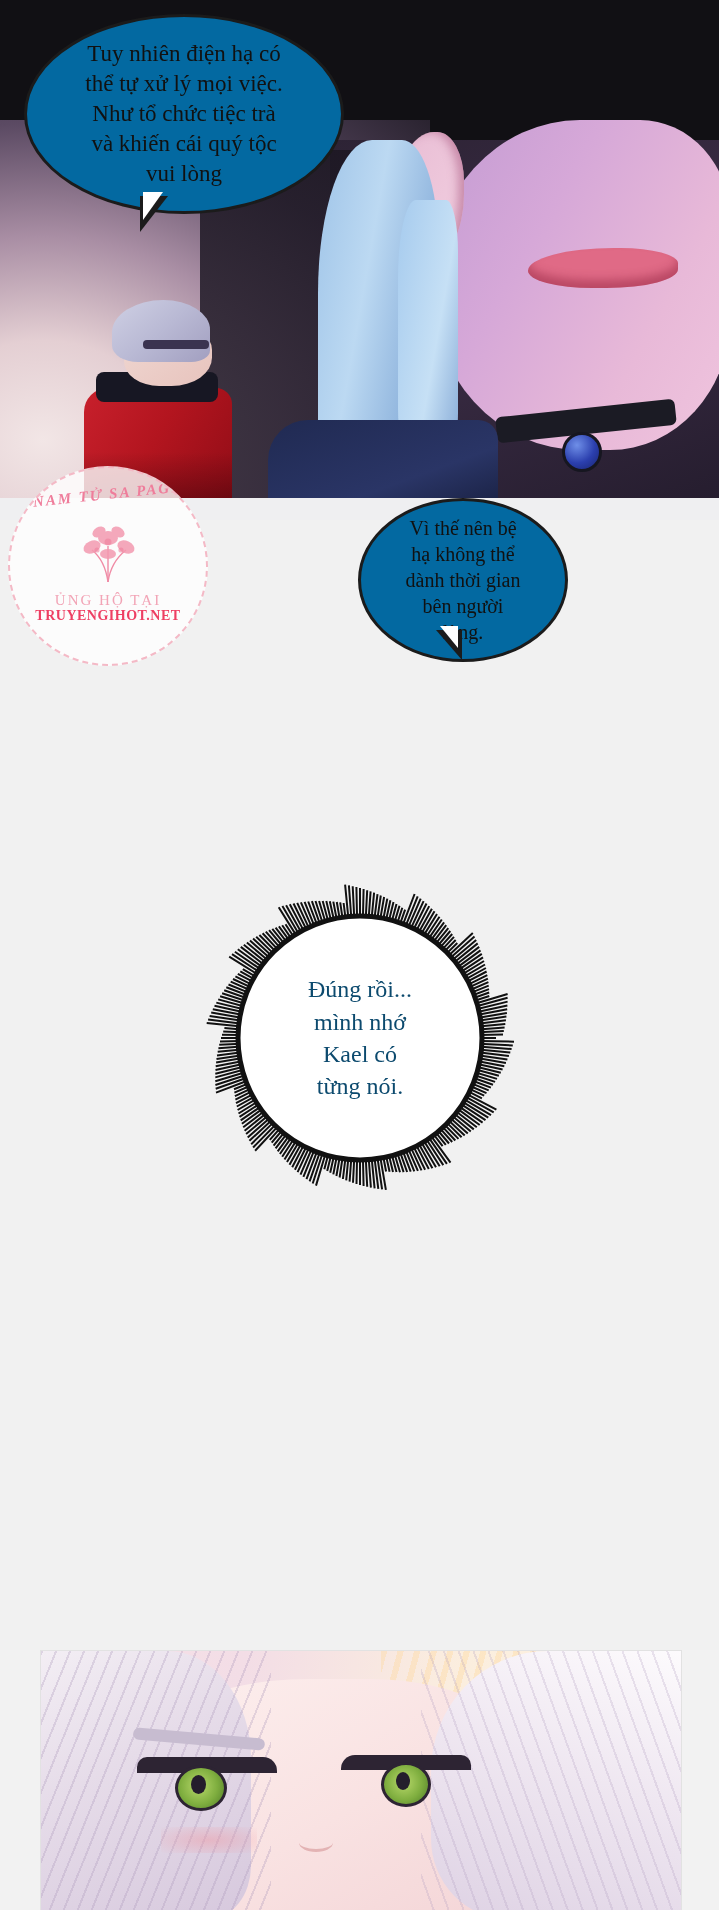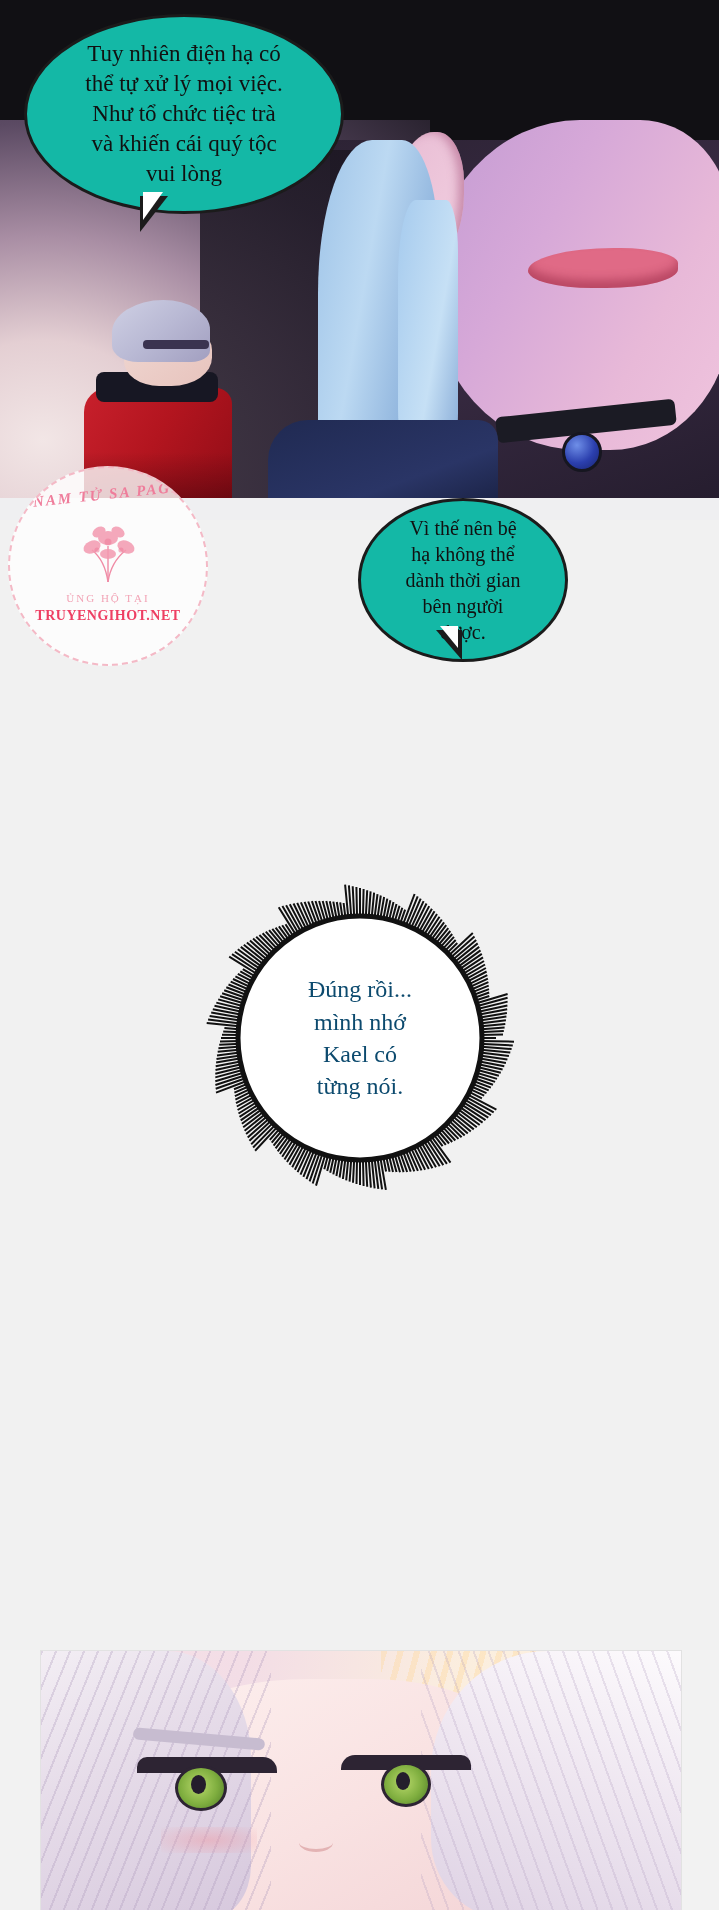--- a/index.html
+++ b/index.html
@@ -145,21 +145,21 @@
     letter-spacing: 2px;
     color: #ef7d9b;
     transform: rotate(-6deg);
   }
   .wm-flower {
     position: absolute; left: 58px; top: 52px; width: 80px; height: 66px;
   }
   .wm-sub {
     position: absolute; left: 0; top: 124px; width: 196px;
     text-align: center;
-    font-size: 11px;
+    font-size: 15px;
     letter-spacing: 2px;
     color: #f2a4b6;
     font-family: "Liberation Serif", serif;
   }
   .wm-site {
     position: absolute; left: 0; top: 140px; width: 196px;
     text-align: center;
     font-size: 14px;
     font-weight: bold;
     letter-spacing: .5px;
@@ -169,21 +169,21 @@
 
   
   .grey-gap {
     position: absolute; left: 0; top: 520px; width: 719px; height: 1130px;
     background: #f1f1f1;
   }
 
   
   .bubble {
     position: absolute;
-    background: #14b8a6;
+    background: #0369a1;
     border: 3px solid #1b1b1b;
     border-radius: 50%;
     text-align: center;
     color: #111;
     display: flex;
     align-items: center;
     justify-content: center;
     box-sizing: border-box;
   }
   .bubble .txt {
@@ -385,21 +385,21 @@
 vui lòng</div>
   </div>
   <div class="tail" id="tail1"></div>
   <div class="tail" id="tail1b"></div>
 
   <div class="bubble" id="bubble2">
     <div class="txt">Vì thế nên bệ
 hạ không thể
 dành thời gian
 bên người
-được.</div>
+lòng.</div>
   </div>
   <div class="tail" id="tail2"></div>
   <div class="tail" id="tail2b"></div>
 
   <div class="watermark">
     <div class="wm-arc-top">NAM TỬ SA PAGE</div>
     <div class="wm-flower">
       <svg width="80" height="66" viewBox="0 0 80 66" aria-hidden="true">
         <g stroke="#f08ca6" stroke-width="1.4" fill="none">
           <path d="M40 62 C38 48 34 38 24 30"></path>

